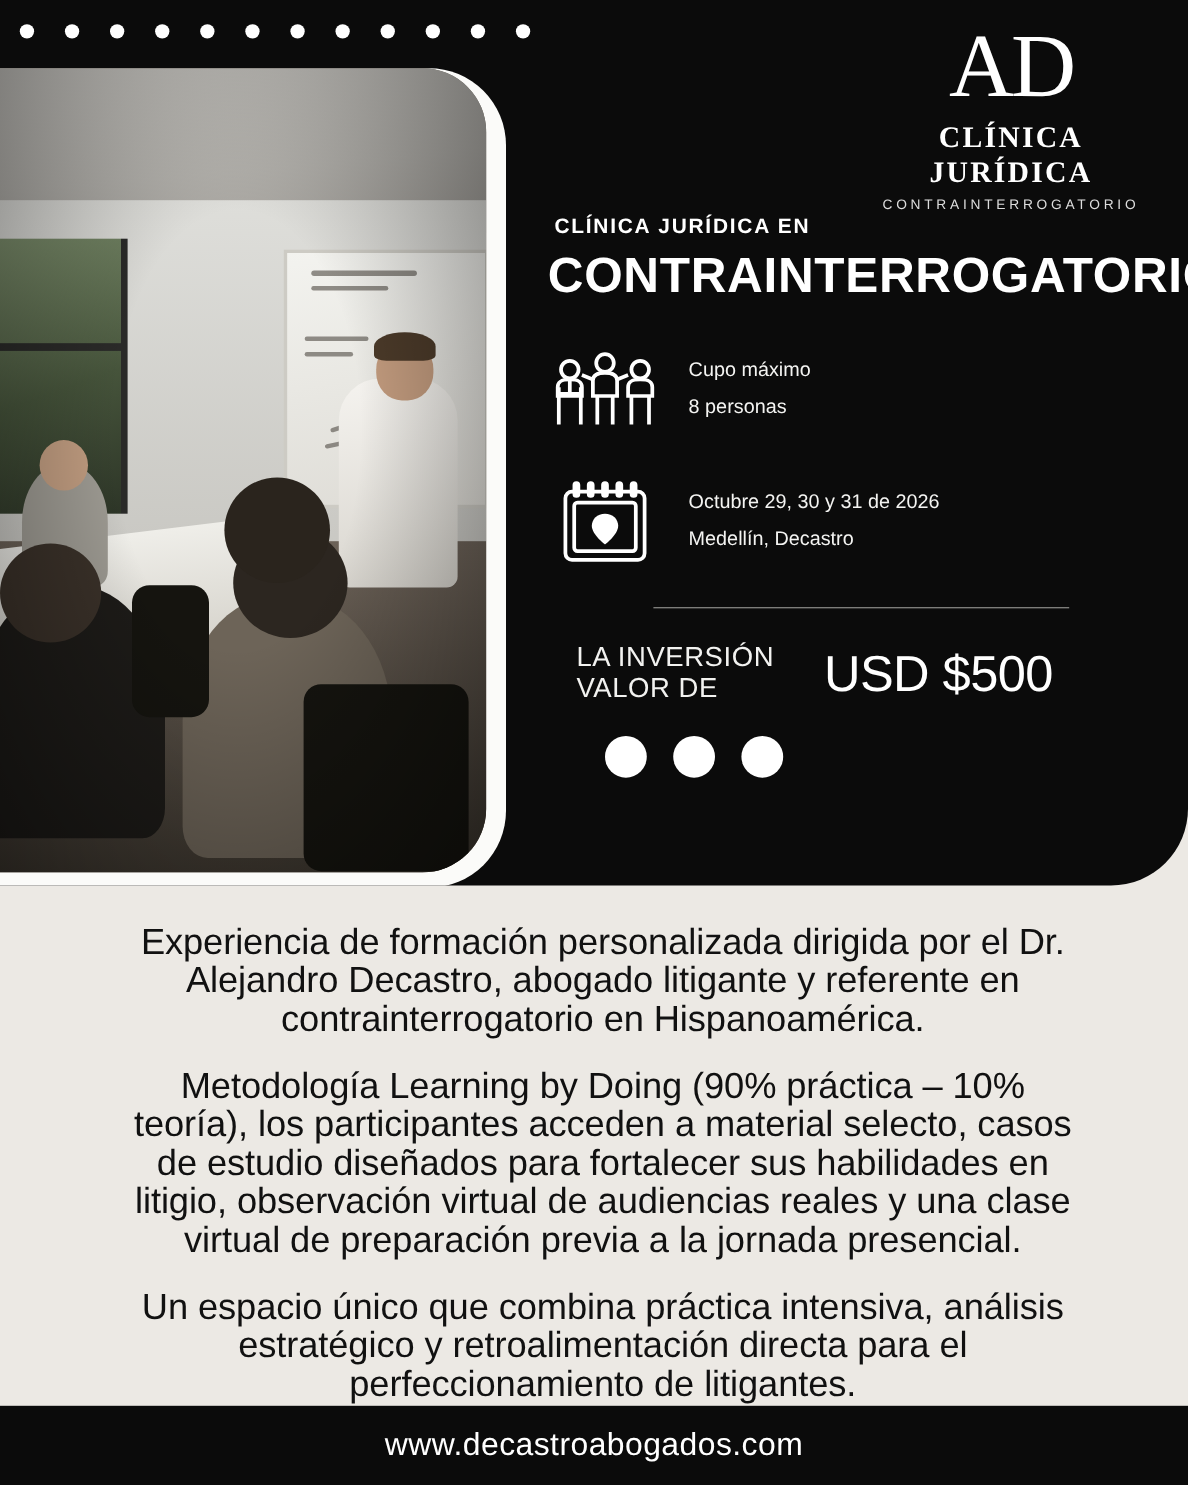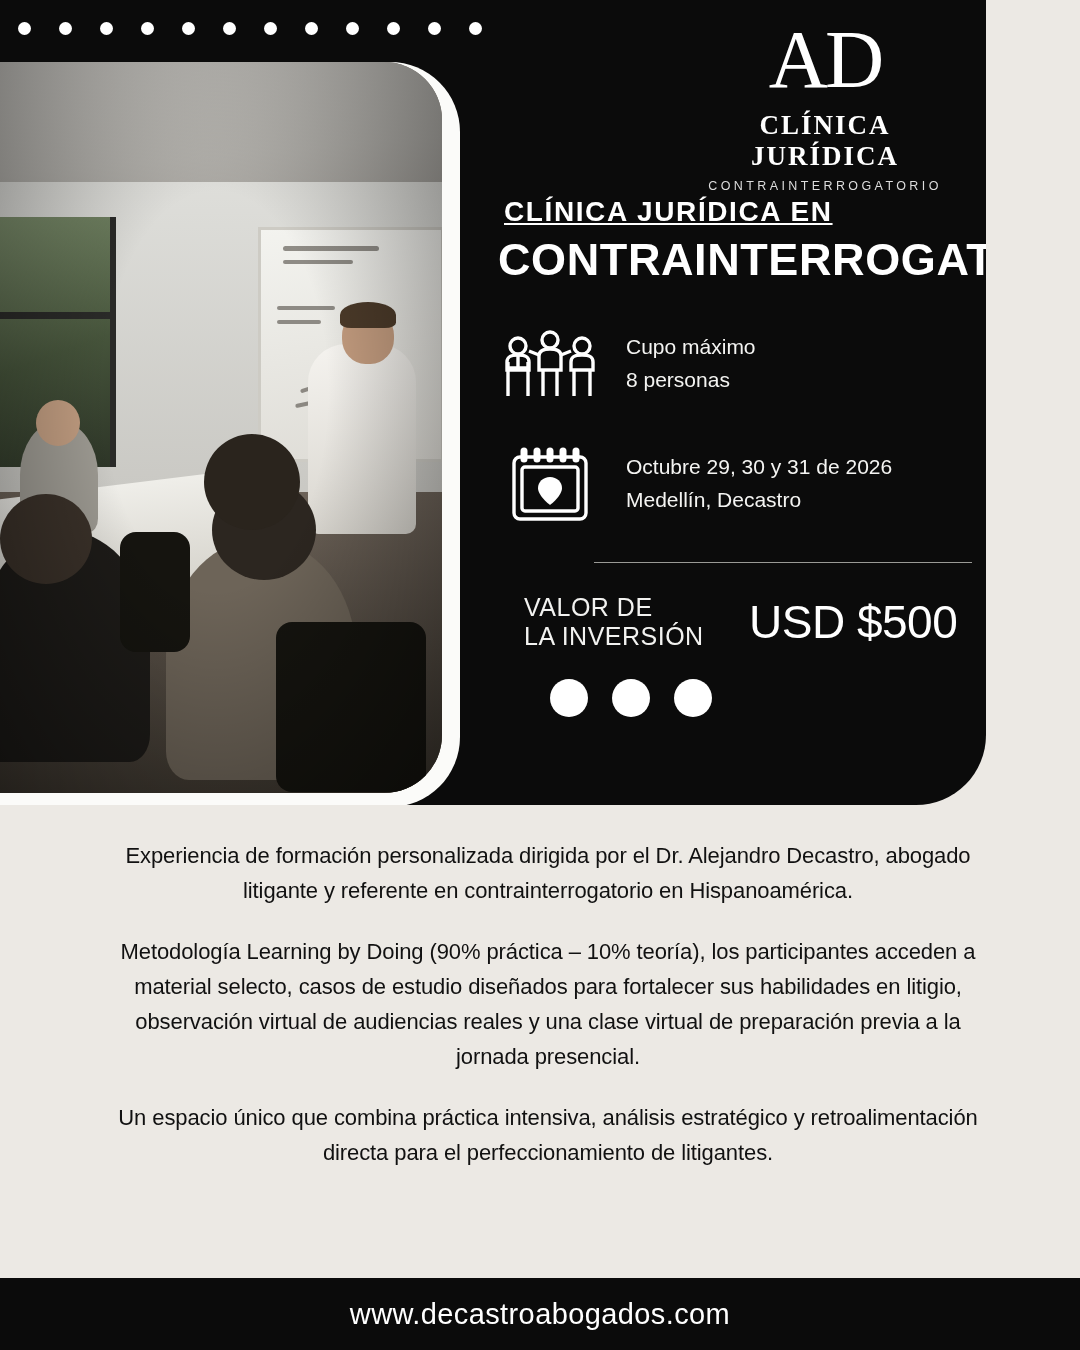--- a/index.html
+++ b/index.html
@@ -13,26 +13,25 @@
     font-family: "Liberation Sans", sans-serif;
     overflow: hidden;
     position: relative;
   }
 
   
   .top-panel {
     position: absolute;
     left: 0;
     top: 0;
-    width: 943px;
+    width: 1080px;
     height: 805px;
     background: #0b0b0b;
     border-bottom-right-radius: 70px;
     overflow: hidden;
-    padding-left: 43px;
   }
 
   
   .dot-row {
     position: absolute;
     left: 18px;
     top: 22px;
     display: flex;
     gap: 28px;
     z-index: 5;
@@ -173,25 +172,24 @@
 
   
   .right-col {
     position: absolute;
     left: 498px;
     top: 196px;
     width: 570px;
     color: #fff;
   }
   .eyebrow {
-    font-size: 28px;
+    font-size: 19px;
     font-weight: 700;
     letter-spacing: 1.6px;
     margin-left: 6px;
-    text-decoration: underline;
   }
   .headline {
     font-size: 45px;
     font-weight: 800;
     letter-spacing: 0.6px;
     margin-top: 6px;
     white-space: nowrap;
   }
 
   .info-row {
@@ -203,21 +201,21 @@
   .info-row.second { margin-top: 34px; }
   .info-icon {
     width: 104px;
     min-width: 104px;
     height: 86px;
     display: flex;
     align-items: center;
     justify-content: center;
   }
   .info-text {
-    font-size: 21px;
+    font-size: 18px;
     line-height: 33px;
     font-weight: 400;
     color: #f4f4f2;
   }
 
   .divider {
     width: 378px;
     height: 1px;
     background: #9a9a96;
     margin: 36px 0 0 96px;
@@ -264,21 +262,21 @@
     left: 0;
     top: 838px;
     width: 1080px;
     text-align: center;
     color: #111;
     padding: 0 92px;
     box-sizing: border-box;
   }
   .body-copy p {
     margin: 0 0 26px 16px;
-    font-size: 22px;
+    font-size: 33px;
     line-height: 35px;
     letter-spacing: -0.1px;
   }
   .body-copy p:last-child { margin-bottom: 0; }
 
   
   .footer {
     position: absolute;
     left: 0;
     bottom: 0;
@@ -394,22 +392,22 @@
       <div class="info-text">
         <div>Octubre 29, 30 y 31 de 2026</div>
         <div>Medellín, Decastro</div>
       </div>
     </div>
 
     <div class="divider"></div>
 
     <div class="price-row">
       <div class="price-label">
+        <div>LA INVERSIÓN</div>
         <div>VALOR DE</div>
-        <div>LA INVERSIÓN</div>
       </div>
       <div class="price-value">USD $500</div>
     </div>
 
     <div class="big-dots" id="big-dots">
         <span class="bd"></span>
         <span class="bd"></span>
         <span class="bd"></span>
       </div>
   </div>

